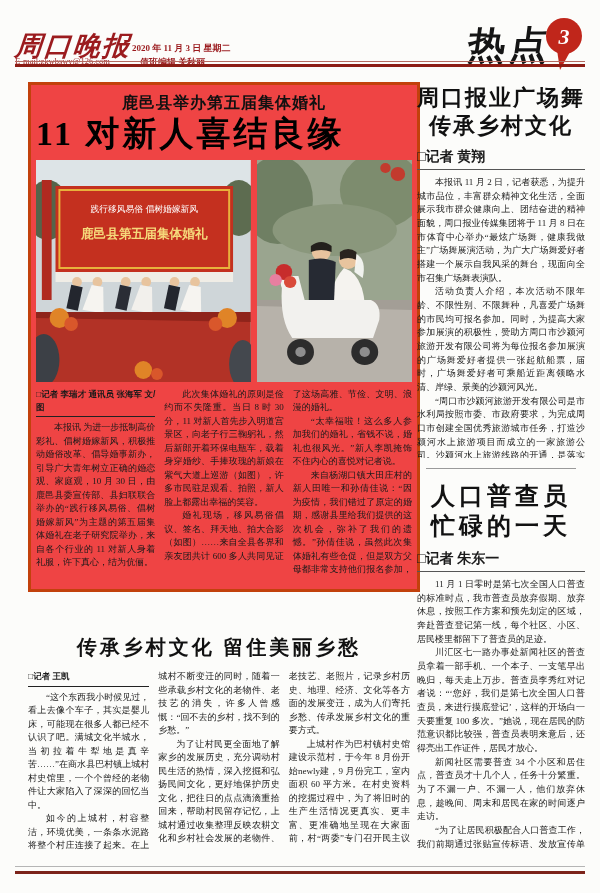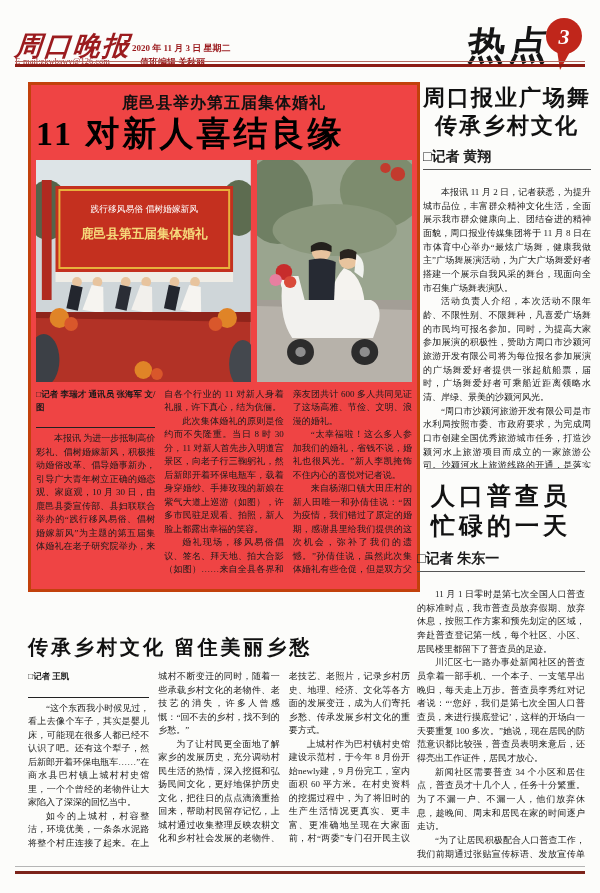--- a/index.html
+++ b/index.html
@@ -25,41 +25,41 @@
     background:#ef4444;padding:0 5px;box-sizing:content-box;}
   .kicker{margin-top:8px;text-align:center;font-size:16px;font-weight:600;letter-spacing:1px;
     font-family:"Liberation Sans",sans-serif;color:#111;}
   .headline{font-size:34px;font-weight:900;letter-spacing:3px;color:#000;line-height:1.2;}
   .photo-row{display:flex;gap:6px;margin-top:5px;height:222px;}
   .photo-row svg{display:block;height:100%;}
   .photo-left{width:58%;}
   .photo-right{width:42%;}
   .main-body{margin-top:6px;height:192px;column-count:3;column-gap:9px;font-size:9px;line-height:1.5;
     text-align:justify;overflow:hidden;}
-  .col-byline{font-size:8.5px;font-weight:bold;border-bottom:1.5px solid #222;padding-bottom:14px;
-    margin-bottom:4px;font-family:Liberation Serif, serif;}
+  .col-byline{font-size:8.5px;font-weight:bold;border-bottom:1.5px solid #222;padding-bottom:3px;
+    margin-bottom:4px;font-family:Liberation Sans, sans-serif;}
   .para{margin:0;text-indent:2em;}
 
   
   .culture{position:absolute;left:28px;top:616px;width:382px;}
-  .culture-title{text-align:left;font-size:20px;font-weight:800;letter-spacing:3px;margin-top:18px;
+  .culture-title{text-align:center;font-size:20px;font-weight:800;letter-spacing:3px;margin-top:18px;
     font-family:"Liberation Sans",sans-serif;color:#111;}
   .culture-body{margin-top:9px;height:185px;column-count:3;column-gap:9px;font-size:9px;line-height:1.5;
     text-align:justify;overflow:hidden;}
 
   
   .sidebar-art{position:absolute;left:417px;width:168px;}
-  .dance{top:84px;padding-left:6px;}
+  .dance{top:84px;}
   .census{top:468px;}
   .sb-title{font-size:22px;font-weight:800;line-height:1.25;letter-spacing:2px;text-align:center;
     font-family:"Liberation Sans",sans-serif;color:#111;}
   .sb-title.big{font-size:24px;letter-spacing:4px;}
   .sb-byline{margin-top:9px;font-size:14px;font-weight:bold;border-bottom:1px solid #555;
     padding-bottom:3px;font-family:"Liberation Sans",sans-serif;}
-  .sb-body{margin-top:16px;font-size:9px;line-height:1.52;text-align:justify;overflow:hidden;}
+  .sb-body{margin-top:6px;font-size:9px;line-height:1.52;text-align:justify;overflow:hidden;}
   .dance .sb-body{height:282px;}
   .census .sb-body{height:272px;}
   .sb-divider{width:150px;margin:0 auto 12px auto;border-top:1px solid #9a9a9a;}
 
   
   .bottom-rule-gray{position:absolute;left:15px;top:866px;width:570px;height:1px;background:#b5b5b5;}
   .bottom-rule-red{position:absolute;left:15px;top:871px;width:570px;height:3px;background:#7c241a;}
 </style>
 </head>
 <body>
@@ -186,21 +186,21 @@
     <p class="para">“太幸福啦！这么多人参加我们的婚礼，省钱不说，婚礼也很风光。”新人李凯掩饰不住内心的喜悦对记者说。</p>
     <p class="para">来自杨湖口镇大田庄村的新人田唯一和孙倩佳说：“因为疫情，我们错过了原定的婚期，感谢县里给我们提供的这次机会，弥补了我们的遗憾。”孙倩佳说，虽然此次集体婚礼有些仓促，但是双方父母都非常支持他们报名参加，而且当天他们有 30 多位亲友到场祝贺。</p>
 
   </div>
 </div>
 
 <div class="culture">
   <div class="culture-title">传承乡村文化  留住美丽乡愁</div>
   <div class="culture-body">
     <div class="col-byline">□记者 王凯</div>
-    <p class="para">“这个东西我小时候见过，看上去像个车子，其实是婴儿床，可能现在很多人都已经不认识了吧。还有这个犁子，然后新郎开着环保电瓶车……”在商水县巴村镇上城村村史馆里，一个个曾经的老物件让大家陷入了深深的回忆当中。</p>
+    <p class="para">“这个东西我小时候见过，看上去像个车子，其实是婴儿床，可能现在很多人都已经不认识了吧。满城文化半城水，当初拉着牛犁地是真辛苦……”在商水县巴村镇上城村村史馆里，一个个曾经的老物件让大家陷入了深深的回忆当中。</p>
     <p class="para">如今的上城村，村容整洁，环境优美，一条条水泥路将整个村庄连接了起来。在上城村不断变迁的同时，随着一些承载乡村文化的老物件、老技艺的消失，许多人曾感慨：“回不去的乡村，找不到的乡愁。”</p>
     <p class="para">为了让村民更全面地了解家乡的发展历史，充分调动村民生活的热情，深入挖掘和弘扬民间文化，更好地保护历史文化，把往日的点点滴滴重拾回来，帮助村民留存记忆，上城村通过收集整理反映农耕文化和乡村社会发展的老物件、老技艺、老照片，记录乡村历史、地理、经济、文化等各方面的发展变迁，成为人们寄托乡愁、传承发展乡村文化的重要方式。</p>
     <p class="para">上城村作为巴村镇村史馆建设示范村，于今年 8 月份开始newly建，9 月份完工，室内面积 60 平方米。在村史资料的挖掘过程中，为了将旧时的生产生活情况更真实、更丰富、更准确地呈现在大家面前，村“两委”专门召开民主议事会，动员全村党员群众、乡贤等积极参与到村史馆的建设中来，得到了广泛支持。曾经家家户户都有、如今却成了“稀罕物”的劳动和生活工具，被大家翻了出来。逼真的茅草房里，摆放着耕锄、犁、石磙、碾盘等农具，还陈列着古朴的老式三斗桌、织布机、二八自行车、小推车等传统生活用具，一个个老物件向人们展示着以往的生产生活轨迹，置身其中，仿佛穿越时光，回味了那段悠悠岁月。</p>
 
   </div>
 </div>
 
 <div class="sidebar-art dance">
   <div class="sb-title">
     <div>周口报业广场舞</div>

